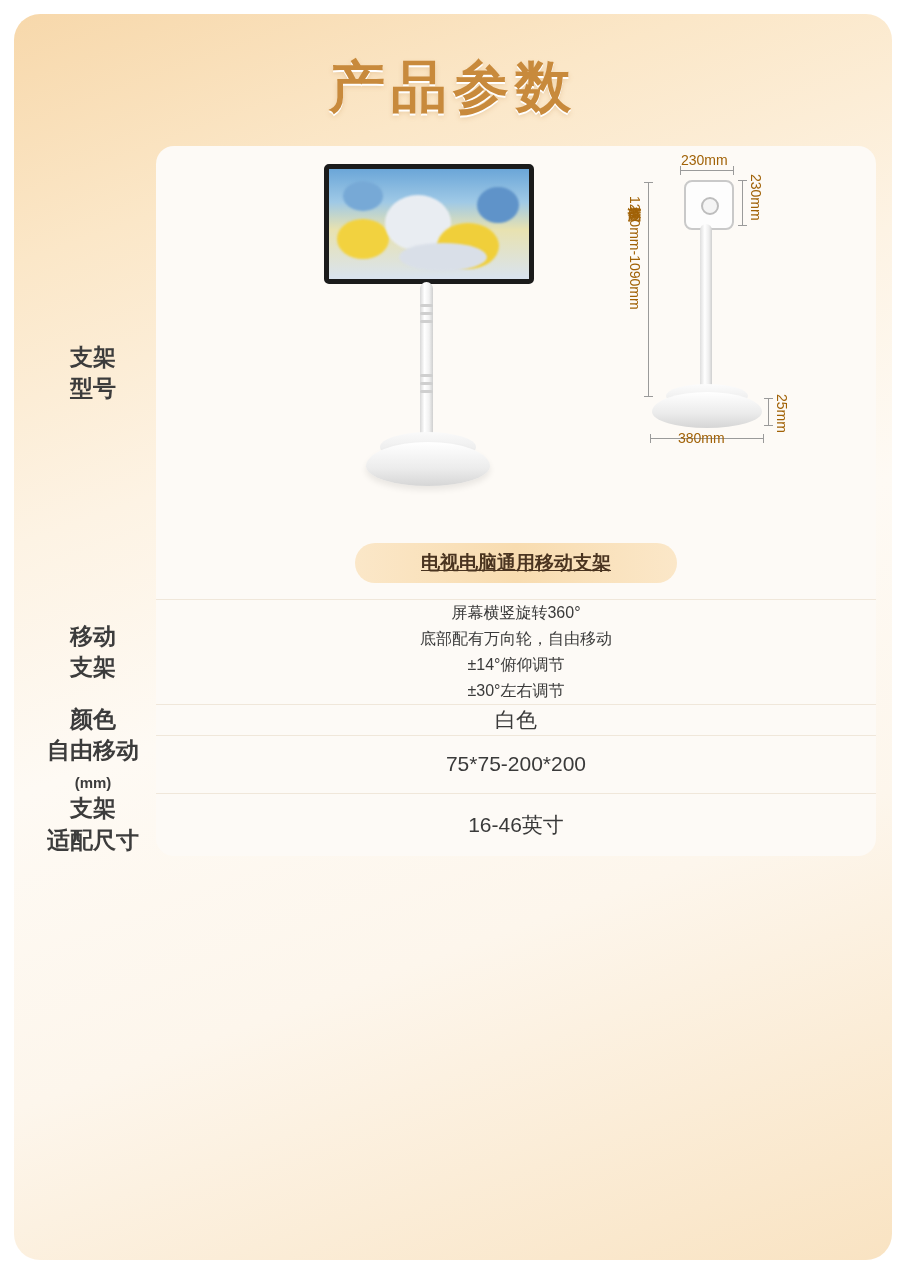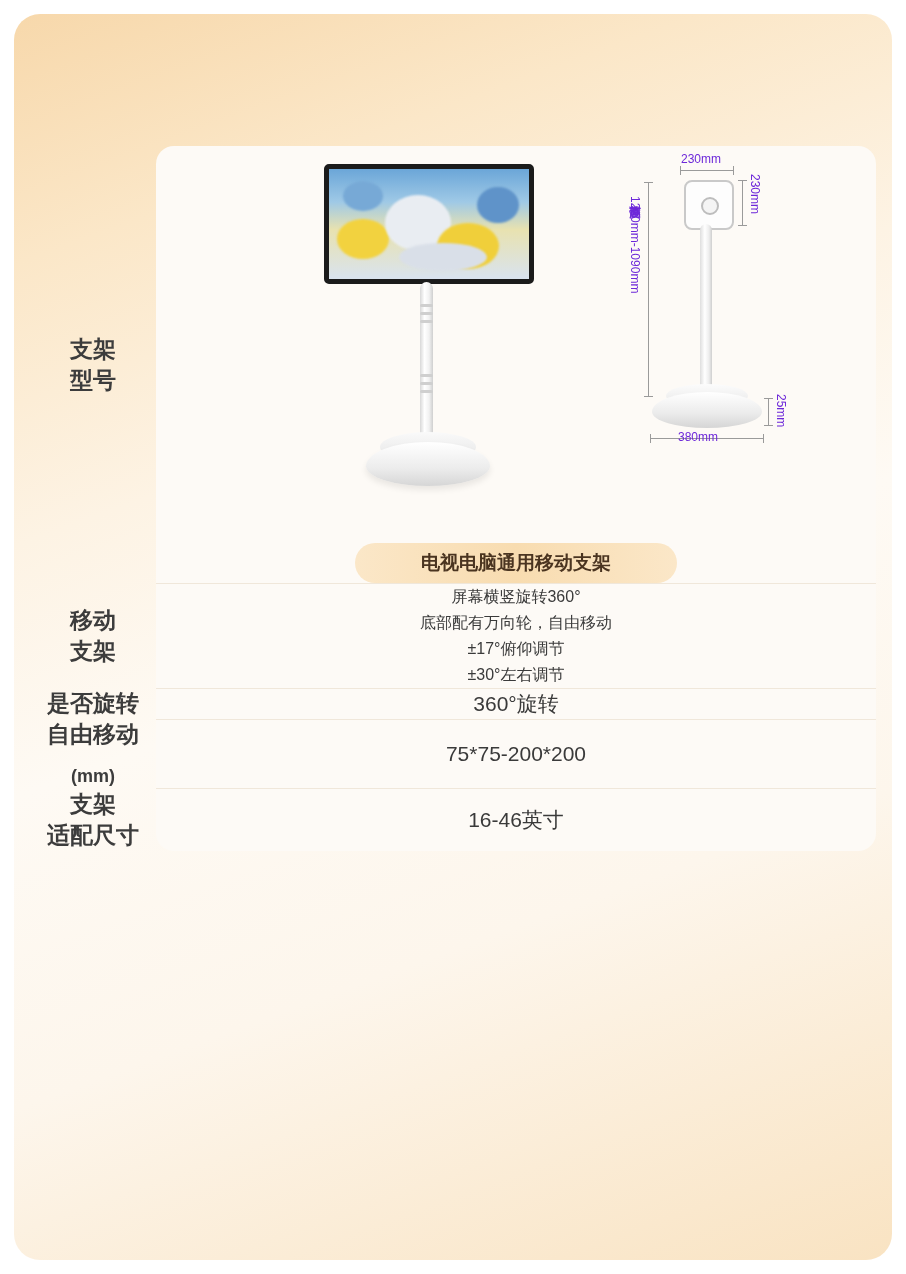--- a/index.html
+++ b/index.html
@@ -69,24 +69,24 @@
     text-align: center;
     font-size: 23px;
     font-weight: bold;
     color: #3c3c3c;
     line-height: 1.35;
     background: transparent;
     padding: 6px 4px;
   }
   td.label .sub {
     display: block;
-    font-size: 18px;
+    font-size: 15px;
     font-weight: bold;
     color: #3c3c3c;
-    margin-top: 14px;
+    margin-top: 7px;
   }
 
   td.value {
     background: #fdfaf6;
     text-align: center;
     font-size: 21px;
     color: #3a3a3a;
     padding: 16px 10px;
     border-bottom: 1px solid #f0e7da;
   }
@@ -210,48 +210,50 @@
     position: absolute;
     left: 70px; top: 224px;
     width: 82px; height: 24px;
     background: linear-gradient(180deg, #fcfcfc, #e6e6e6);
     border-radius: 50%;
   }
 
   .dimline { position: absolute; background: #9a9a9a; }
   .dlabel {
     position: absolute;
-    font-size: 12px;
-    color: #6d28d9;
+    font-size: 14px;
+    color: #a16207;
     white-space: nowrap;
   }
   .dlabel.vert {
     writing-mode: vertical-rl;
     text-orientation: mixed;
   }
 
   .badge {
-    margin: 2px auto 0 auto;
+    margin: 2px auto 16px auto;
     width: 322px;
     height: 40px;
     line-height: 40px;
     text-align: center;
     border-radius: 20px;
     background: linear-gradient(90deg, #fbe7c8 0%, #f8dcb0 50%, #fbe7c8 100%);
     color: #4a3420;
     font-size: 19px;
     font-weight: bold;
+    text-decoration: underline;
   }
 </style>
 </head>
 <body>
 
 <div class="page">
   <div class="card">
 
+    <div class="title">产品参数</div>
 
     <div class="table-wrap">
       <table class="spec">
 
         <tbody>
             <tr class="r-first">
           <td class="label">
             <span>支架</span><br>
             <span>型号</span>
           </td>
@@ -317,30 +319,30 @@
         </tr>
 
         <tr>
           <td class="label">
             <span>移动</span><br>
             <span>支架</span>
           </td>
           <td class="value multi-line">
             <div>屏幕横竖旋转360°</div>
             <div>底部配有万向轮，自由移动</div>
-            <div>±17°俯仰调节</div>
+            <div>±14°俯仰调节</div>
             <div>±30°左右调节</div>
           </td>
         </tr>
 
-
         <tr>
-          <td class="label">是否旋转</td>
-          <td class="value">360°旋转</td>
-        </tr>
+          <td class="label">颜色</td>
+          <td class="value">白色</td>
+        </tr>
+
 
 
         <tr>
           <td class="label">
             <span>自由移动</span>
             <span class="sub">(mm)</span>
           </td>
           <td class="value">75*75-200*200</td>
         </tr>
 

